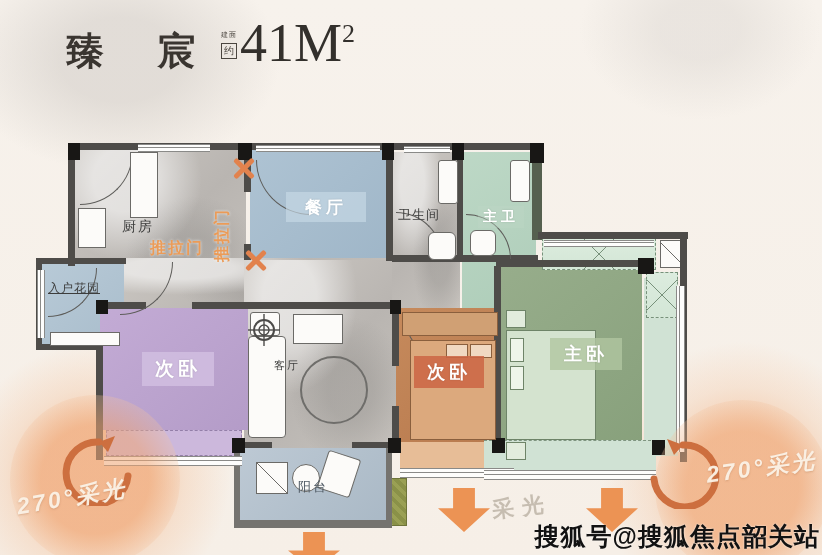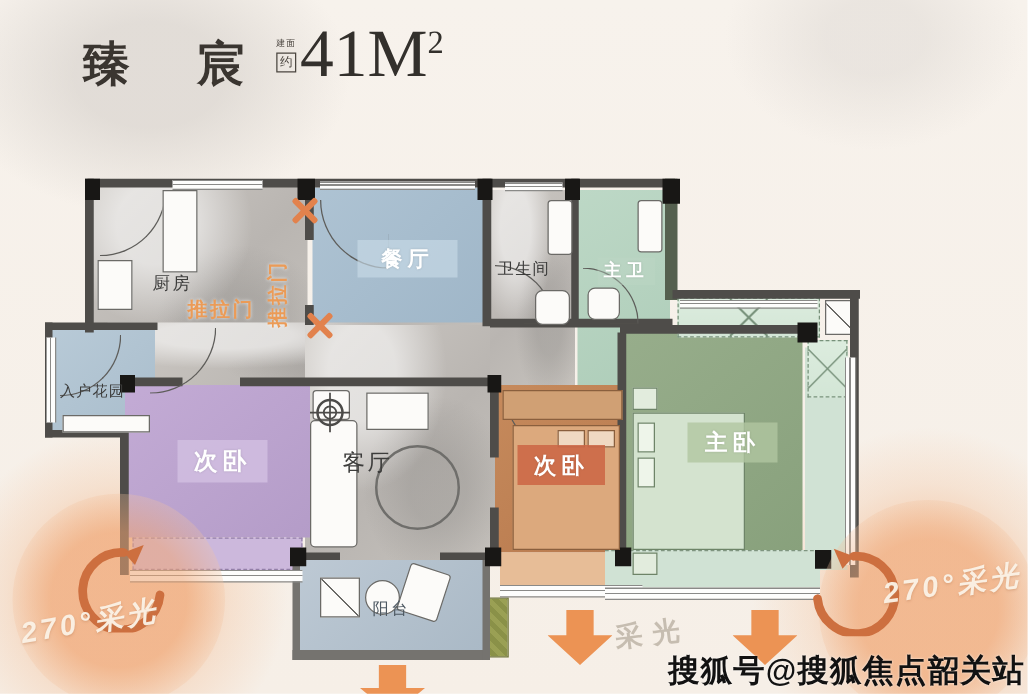--- a/index.html
+++ b/index.html
@@ -192,23 +192,23 @@
   <circle cx="16" cy="16" r="10" fill="none" stroke="#4c4b49" stroke-width="2"></circle>
   <circle cx="16" cy="16" r="5" fill="none" stroke="#4c4b49" stroke-width="1.4"></circle>
   <line x1="16" y1="0" x2="16" y2="32" stroke="#4c4b49" stroke-width="1.4"></line>
   <line x1="0" y1="16" x2="32" y2="16" stroke="#4c4b49" stroke-width="1.4"></line>
 </svg>
 
 <div class="label-dark" style="left:122px;top:218px;font-size:14px;">厨房</div>
 <div class="plate" style="left:286px;top:192px;width:80px;height:30px;background:rgba(200,218,230,.65);font-size:17px;text-align:center;">餐厅</div>
 <div class="label-dark" style="left:398px;top:206px;font-size:13px;letter-spacing:1px;">卫生间</div>
 <div class="plate" style="left:478px;top:206px;width:46px;height:22px;background:rgba(190,215,198,.4);font-size:14px;">主卫</div>
-<div class="label-dark" style="left:48px;top:305px;font-size:12px;letter-spacing:1px;">入户花园</div>
+<div class="label-dark" style="left:48px;top:280px;font-size:12px;letter-spacing:1px;text-decoration:underline;">入户花园</div>
 <div class="plate" style="left:142px;top:352px;width:72px;height:34px;background:rgba(209,190,224,.85);font-size:19px;">次卧</div>
-<div class="label-dark" style="left:274px;top:358px;font-size:18px;">客厅</div>
+<div class="label-dark" style="left:274px;top:358px;font-size:11px;">客厅</div>
 <div class="plate" style="left:414px;top:356px;width:70px;height:32px;background:rgba(204,102,70,.88);font-size:18px;">次卧</div>
 <div class="plate" style="left:550px;top:338px;width:72px;height:32px;background:rgba(176,198,160,.8);font-size:18px;">主卧</div>
 <div class="label-dark" style="left:298px;top:478px;font-size:13px;color:#4d5862;">阳台</div>
 
 <div class="xmark" style="left:232px;top:156px;"></div>
 <div class="xmark" style="left:244px;top:248px;"></div>
 <div class="slide-label" style="left:150px;top:238px;">推拉门</div>
 <div class="slide-label vert" style="left:212px;top:262px;">推拉门</div>
 
 <div class="arrow-down" style="left:288px;top:532px;width:52px;height:40px;"></div>

